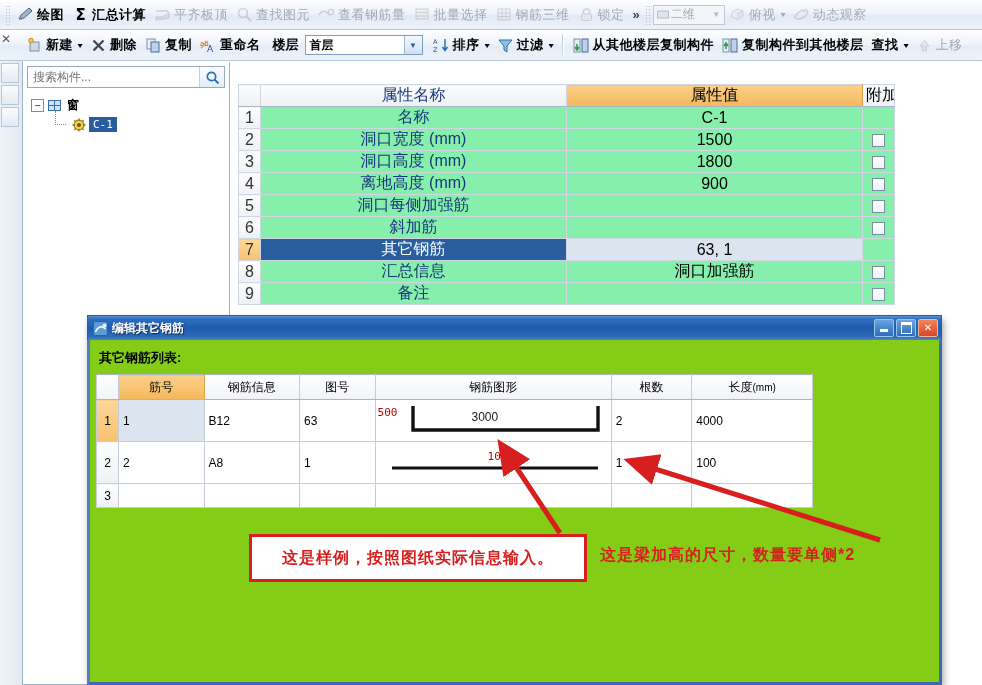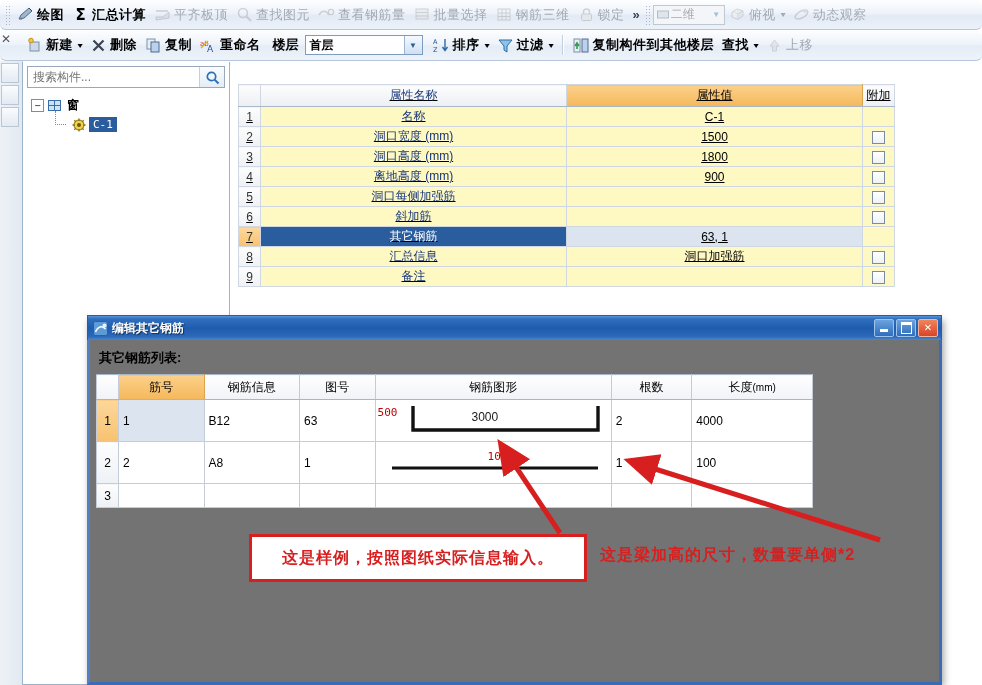--- a/index.html
+++ b/index.html
@@ -10,21 +10,21 @@
     font-family:"Liberation Sans","DejaVu Sans",sans-serif;
     font-size:12px;color:#000;
     -webkit-font-smoothing:none;
   }
 
   
   .toolbar{
     position:absolute;left:0;width:982px;
     background:linear-gradient(to bottom,#fdfeff 0%,#eef3fa 45%,#e2eaf5 55%,#edf2f9 100%);
     border-bottom:1px solid #b6c6dc;
-    display:flex;align-items:center;box-sizing:border-box;border-radius:6px;
+    display:flex;align-items:center;box-sizing:border-box;
   }
   #toolbar-main{top:0;height:30px;padding-left:4px;}
   #toolbar-second{top:30px;height:31px;padding-left:2px;
     background:linear-gradient(to bottom,#fdfeff 0%,#eff4fa 45%,#e4ecf6 55%,#eef3f9 100%);}
 
   .tbitem{
     display:flex;align-items:center;gap:3px;
     padding:2px 4px;height:24px;white-space:nowrap;
     font-size:13px;cursor:default;box-sizing:border-box;
   }
@@ -116,22 +116,22 @@
   #prop-tabstrip{position:absolute;left:0;top:0;width:748px;height:20px;
     border-bottom:1px solid #9cb3cc;background:#fff;}
   #prop-tab{
     position:absolute;left:2px;top:0;height:20px;padding:2px 10px 0 10px;
     background:linear-gradient(to bottom,#ffffff,#f2f6fb);
     border:1px solid #9cb3cc;border-bottom:1px solid #fff;
     font-size:12px;font-weight:bold;box-sizing:border-box;
   }
   #prop-table{
     position:absolute;left:4px;top:22px;width:626px;
-    border:1px solid #a8b6c6;border-collapse:collapse;background:#fef9c3;
-    font-size:12px;table-layout:fixed;text-decoration:underline;
+    border:1px solid #a8b6c6;border-collapse:collapse;background:#86efac;
+    font-size:16px;table-layout:fixed;
   }
   #prop-table th,#prop-table td{
     border:1px solid #cfd8e2;height:20px;padding:0 3px;box-sizing:border-box;
     overflow:hidden;white-space:nowrap;text-align:center;font-weight:normal;
   }
   #prop-table thead th{
     height:22px;text-align:center;font-weight:normal;
     background:linear-gradient(to bottom,#fdfdfd,#eceff3);
     border-bottom:1px solid #a8b6c6;
   }
@@ -149,21 +149,21 @@
   tr.rowsel .c-val{background:#dbe4ef;}
   .cbx{display:inline-block;width:11px;height:11px;border:1px solid #7a8ca0;
     background:linear-gradient(to bottom,#ffffff,#eef2f7);vertical-align:middle;}
 
   
   #dialog{
     position:absolute;left:87px;top:318px;width:855px;height:367px;
     border:3px solid;
     border-color:#4f7fc4 #3a6cb5 #3a6cb5 #4f7fc4;
     border-top-width:0;
-    background:#737373;box-sizing:border-box;
+    background:#84cc16;box-sizing:border-box;
     box-shadow:2px 2px 7px rgba(0,0,0,.35);
   }
   #dialog-titlebar{
     position:absolute;left:-3px;top:-3px;width:855px;height:25px;
     background:linear-gradient(to bottom,#5b93d6 0%,#2f6fc0 12%,#1f5cae 50%,#2a68b8 85%,#4e86cc 100%);
     display:flex;align-items:center;padding:0 3px 0 5px;box-sizing:border-box;
     border:1px solid #2c5c9d;border-bottom:none;
   }
   #dlg-icon{width:15px;height:15px;flex:0 0 auto;margin-right:4px;}
   #dialog-title{color:#fff;font-size:12px;font-weight:bold;
@@ -411,20 +411,30 @@
       <svg width="17" height="17" viewBox="0 0 17 17">
         <path d="M2 3 L15 3 L10 9 L10 15 L7 13 L7 9 Z" fill="#8fc2e8" stroke="#2d6aa8"></path>
       </svg>
     </span>
     <span class="lbl">过滤</span>
     <span class="caret">▾</span>
   </div>
 
   <span class="sep"></span>
 
+  <div class="tbitem">
+    <span class="ico">
+      <svg width="17" height="17" viewBox="0 0 17 17">
+        <rect x="9" y="2" width="6" height="13" fill="#bcd2ea" stroke="#4f6d91"></rect>
+        <rect x="1" y="2" width="6" height="13" fill="#e8eef6" stroke="#7d90a8"></rect>
+        <path d="M4 12 L4 7 M2 10 L4 13 L6 10" stroke="#2f9e4f" stroke-width="1.6" fill="none"></path>
+      </svg>
+    </span>
+    <span class="lbl">从其他楼层复制构件</span>
+  </div>
 
   <div class="tbitem">
     <span class="ico">
       <svg width="17" height="17" viewBox="0 0 17 17">
         <rect x="9" y="2" width="6" height="13" fill="#bcd2ea" stroke="#4f6d91"></rect>
         <rect x="1" y="2" width="6" height="13" fill="#e8eef6" stroke="#7d90a8"></rect>
         <path d="M4 7 L4 12 M2 9 L4 6 L6 9" stroke="#2f9e4f" stroke-width="1.6" fill="none"></path>
       </svg>
     </span>
     <span class="lbl">复制构件到其他楼层</span>

